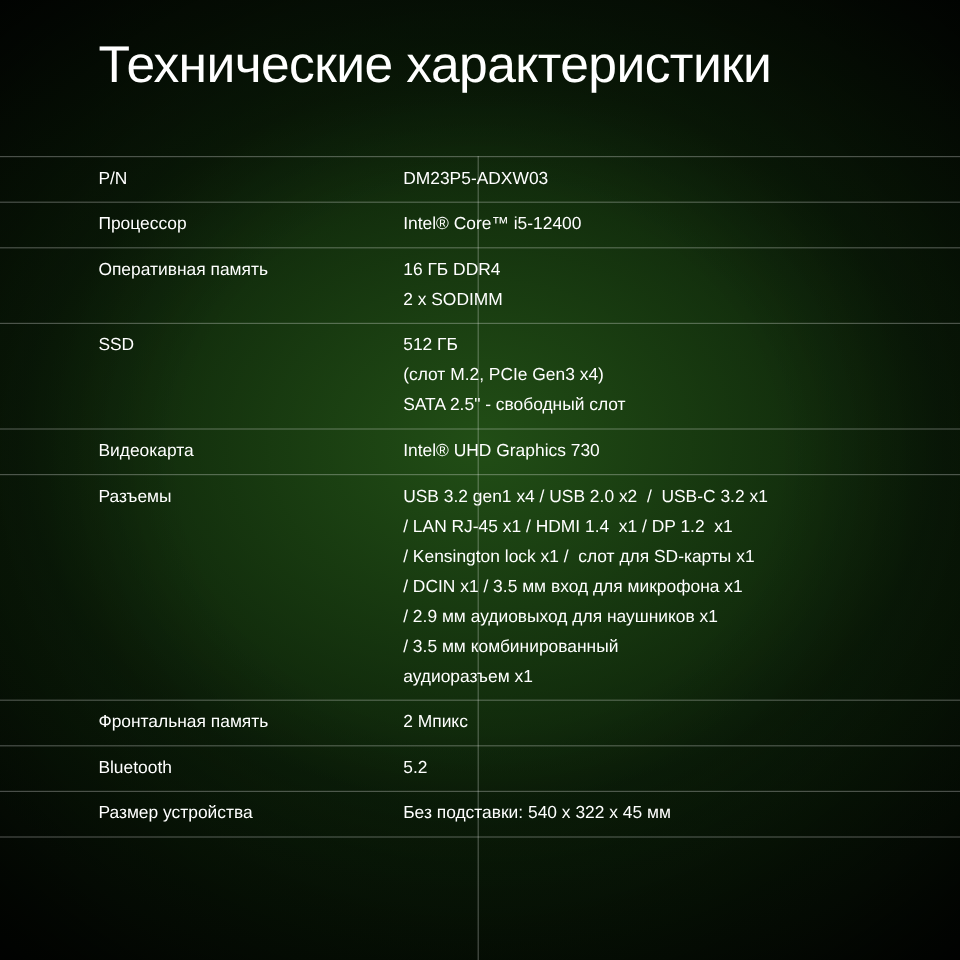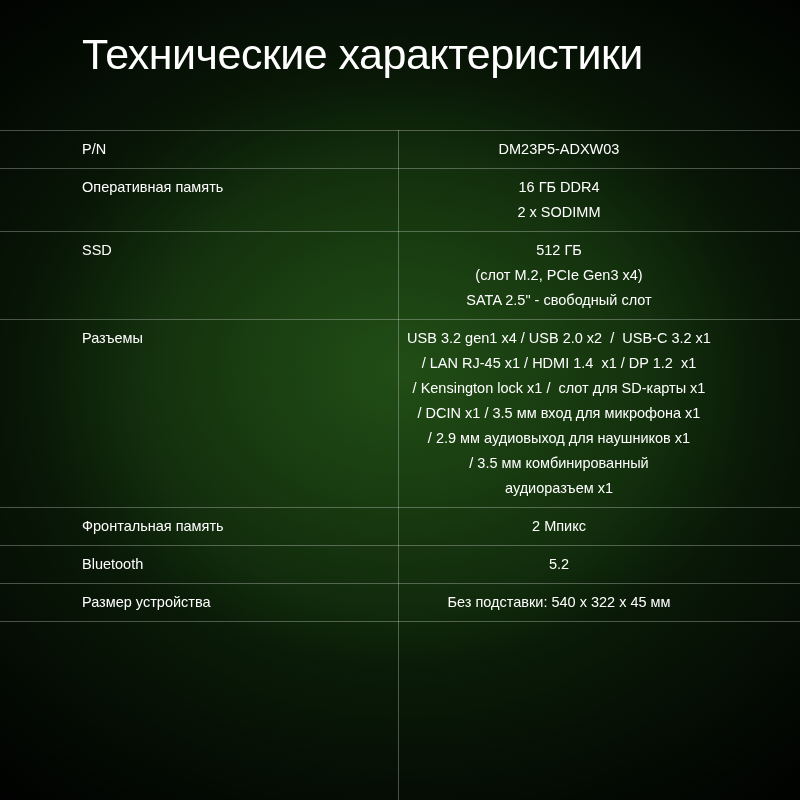--- a/index.html
+++ b/index.html
@@ -66,21 +66,20 @@
     padding-bottom: 6px !important;
     box-sizing: border-box;
   }
   .col-value {
     width: 480px;
     padding-left: 16px !important;
     padding-right: 18px !important;
     padding-top: 6px !important;
     padding-bottom: 6px !important;
     box-sizing: border-box;
-    text-align: center;
   }
   .vline {
     position: absolute;
     left: 398px;
     width: 1px;
     background: rgba(255,255,255,0.28);
   }
   .val-line {
     display: block;
     white-space: pre-wrap;
@@ -98,32 +97,44 @@
 
   <table class="spec-table">
     <tbody>
         <tr>
           <td class="col-label">P/N</td>
           <td class="col-value">
             <span class="val-line">DM23P5-ADXW03</span>
           </td>
         </tr>
         <tr>
+          <td class="col-label">Процессор</td>
+          <td class="col-value">
+            <span class="val-line">Intel® Core™ i5-12400</span>
+          </td>
+        </tr>
+        <tr>
           <td class="col-label">Оперативная память</td>
           <td class="col-value">
             <span class="val-line">16 ГБ DDR4</span>
             <span class="val-line">2 x SODIMM</span>
           </td>
         </tr>
         <tr>
           <td class="col-label">SSD</td>
           <td class="col-value">
             <span class="val-line">512 ГБ</span>
             <span class="val-line">(слот M.2, PCIe Gen3 x4)</span>
             <span class="val-line">SATA 2.5" - свободный слот</span>
+          </td>
+        </tr>
+        <tr>
+          <td class="col-label">Видеокарта</td>
+          <td class="col-value">
+            <span class="val-line">Intel® UHD Graphics 730</span>
           </td>
         </tr>
         <tr>
           <td class="col-label">Разъемы</td>
           <td class="col-value">
             <span class="val-line">USB 3.2 gen1 x4 / USB 2.0 x2  /  USB-C 3.2 x1</span>
             <span class="val-line">/ LAN RJ-45 x1 / HDMI 1.4  x1 / DP 1.2  x1</span>
             <span class="val-line">/ Kensington lock x1 /  слот для SD-карты x1</span>
             <span class="val-line">/ DCIN x1 / 3.5 мм вход для микрофона x1</span>
             <span class="val-line">/ 2.9 мм аудиовыход для наушников x1</span>

